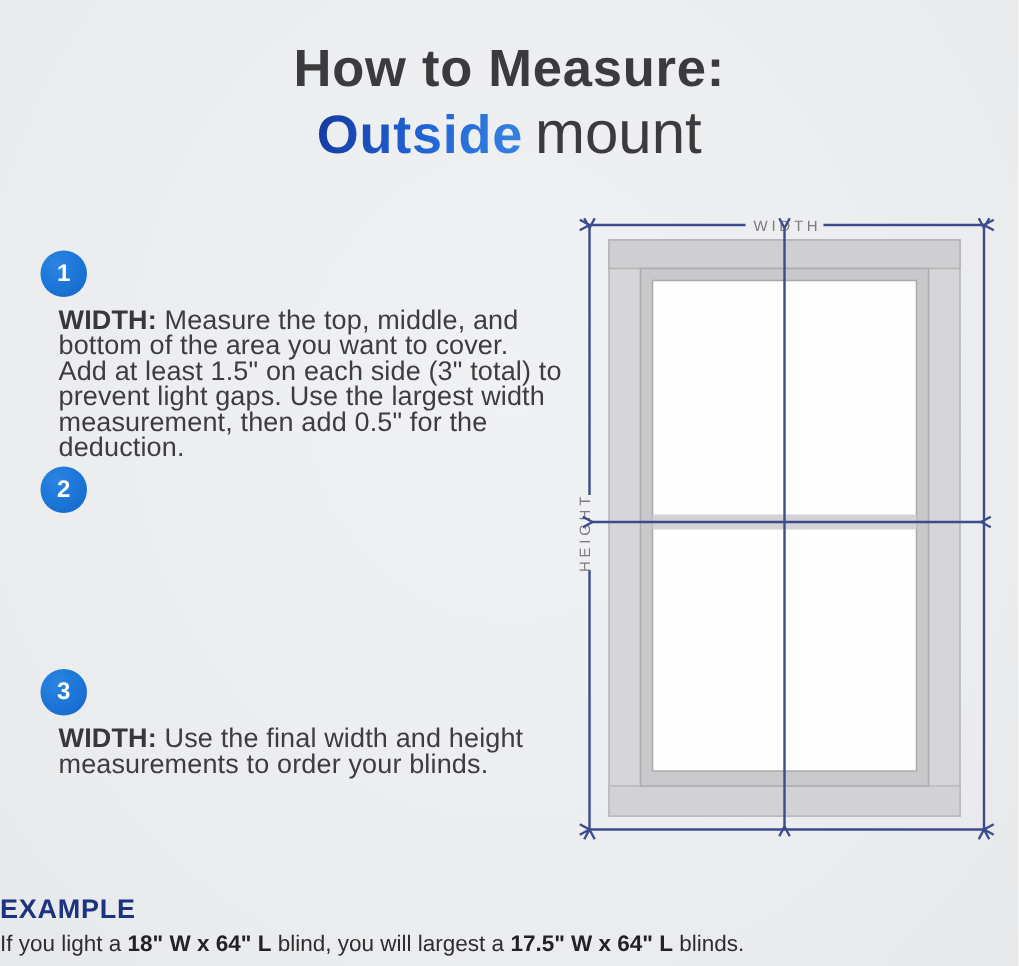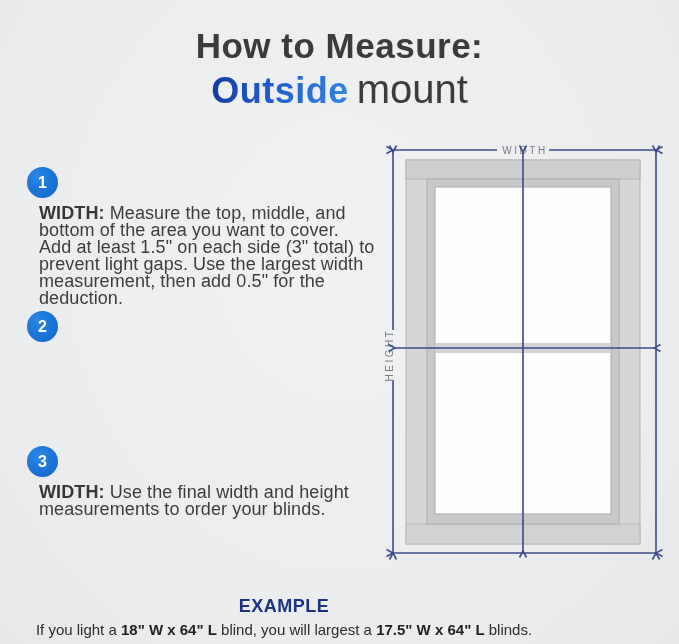--- a/index.html
+++ b/index.html
@@ -35,21 +35,21 @@
   }
   .step-text b { font-weight:700; color:#38383a; }
   
   .diagram { position:absolute; left:385px; top:142px; width:292px; height:428px; }
   .diagram svg { display:block; width:292px; height:428px; }
   .dim-label {
     font-family:"Liberation Sans", sans-serif; font-size:10px;
     letter-spacing:2.5px; fill:#7c7c80;
   }
   
-  .example { position:absolute; left:0; top:596px; width:568px; text-align:center; }
+  .example { position:absolute; left:0; top:596px; width:568px; text-align:left; }
   .example-heading { font-size:18px; font-weight:700; color:#1c3380; letter-spacing:0.5px; }
   .example-line { margin-top:4px; font-size:15px; color:#2d2d2f; }
   .example-line b { font-weight:700; color:#222224; }
 </style>
 </head>
 <body>
 
 <div class="page">
 
   <div class="title-block">

